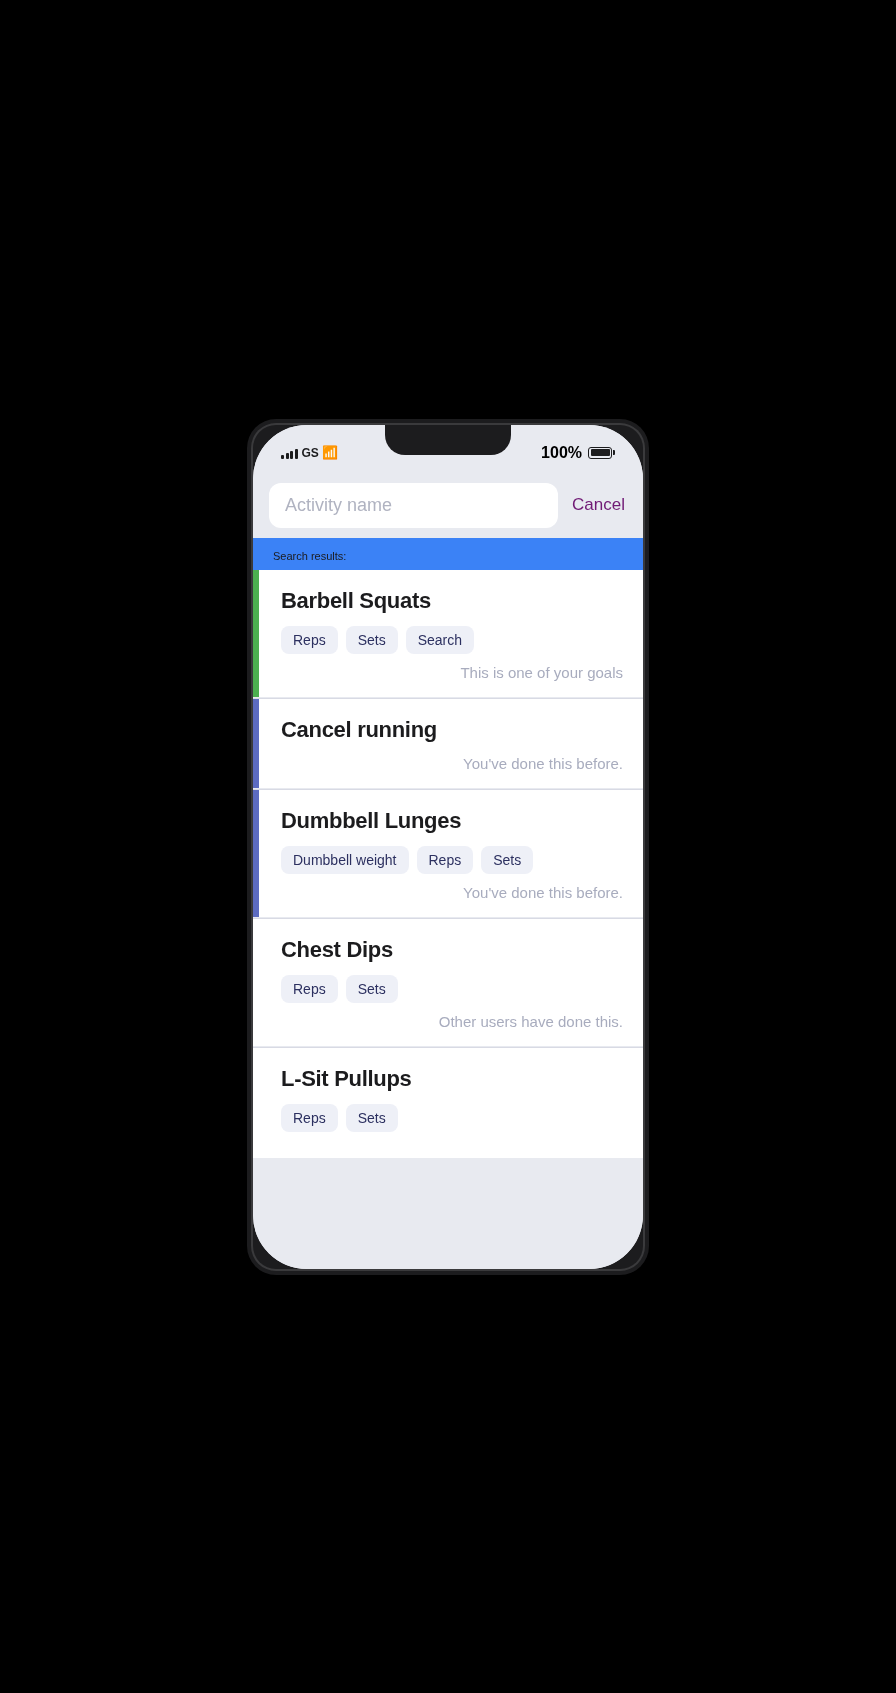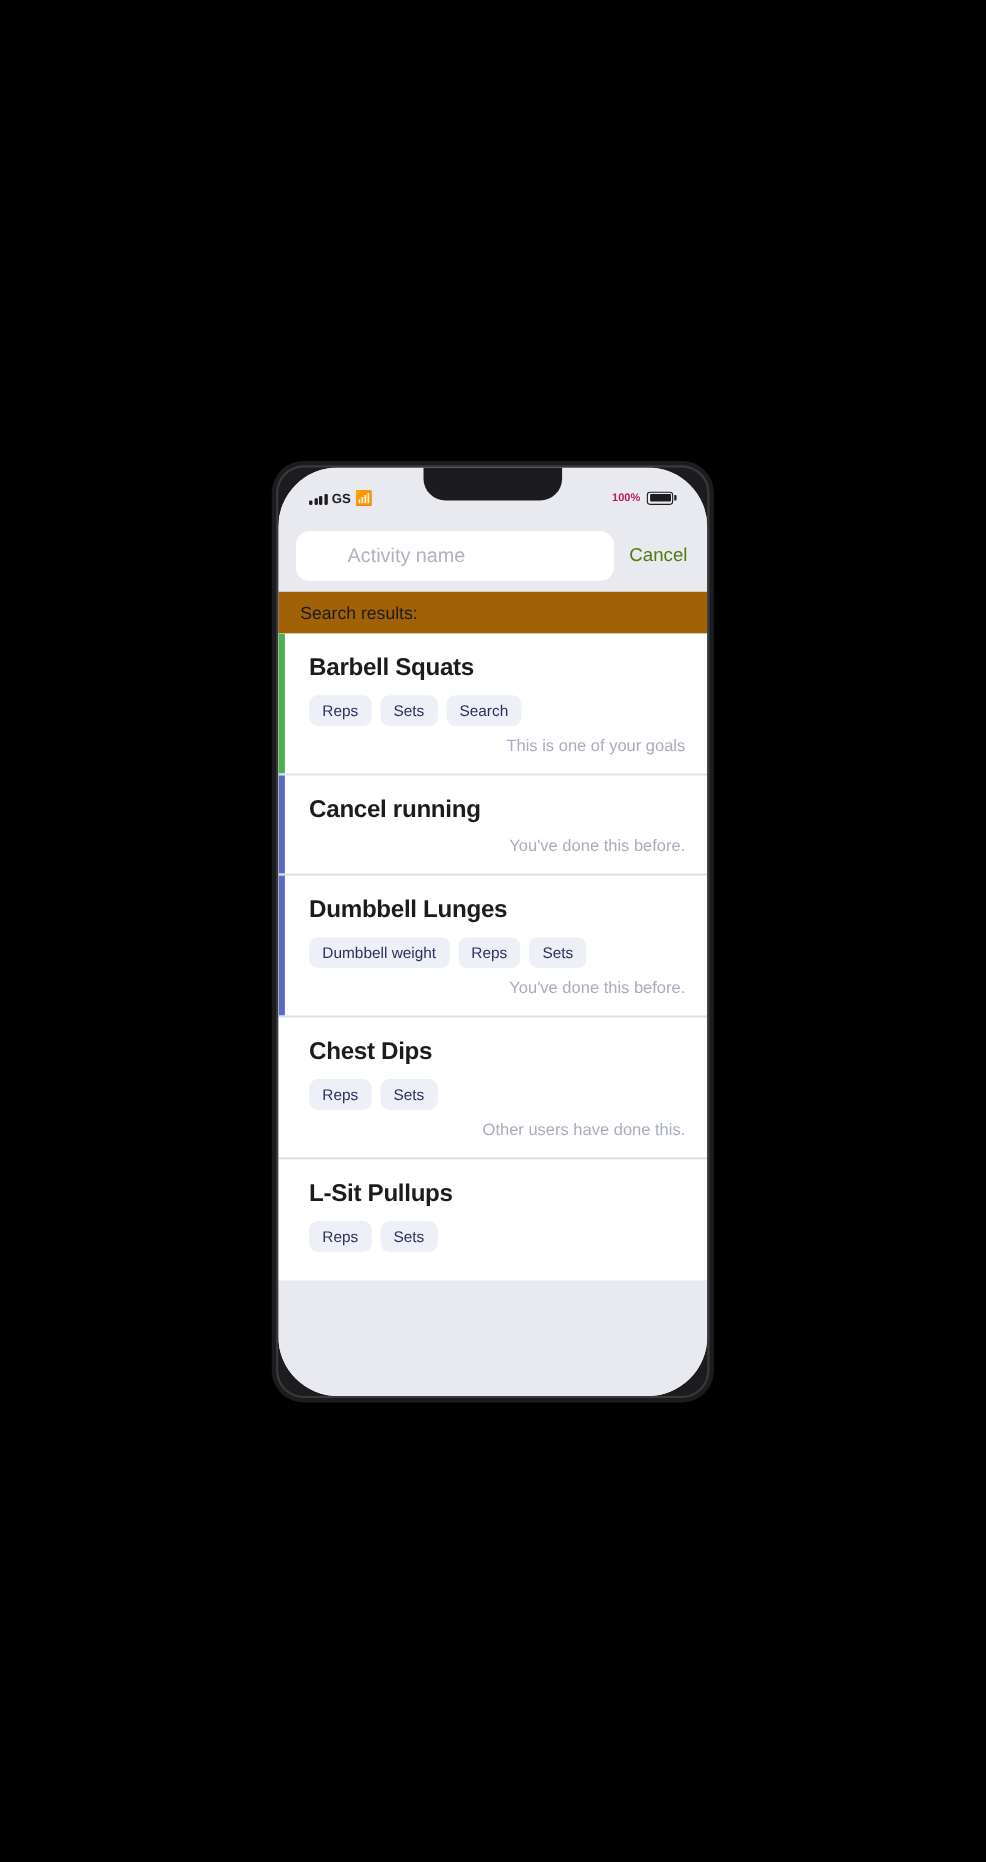--- a/index.html
+++ b/index.html
@@ -63,23 +63,23 @@
     .signal-bar {
       width: 3px;
       background: #1c1c1e;
       border-radius: 1px;
     }
 
     .status-right {
       display: flex;
       align-items: center;
       gap: 6px;
-      font-size: 10px;
+      font-size: 16px;
       font-weight: 600;
-      color: #be185d;
+      color: #000000;
     }
 
     .battery-icon {
       display: flex;
       align-items: center;
       gap: 1px;
     }
 
     .battery-body {
       width: 24px;
@@ -135,39 +135,38 @@
       border-radius: 12px;
       padding: 12px 16px;
       display: flex;
       align-items: center;
     }
 
     .search-input-placeholder {
       font-size: 18px;
       color: #b0b3c1;
       font-weight: 400;
-      margin-left: 31px;
     }
 
     .cancel-button {
       font-size: 17px;
-      color: #4d7c0f;
+      color: #701a75;
       font-weight: 400;
       white-space: nowrap;
       cursor: pointer;
       padding: 4px 2px;
     }
 
     
     .search-results-label {
       padding: 12px 20px 8px 20px;
-      font-size: 16px;
+      font-size: 11px;
       color: #1c1c1e;
       font-weight: 400;
-      background: #a16207;
+      background: #3b82f6;
       flex-shrink: 0;
     }
 
     
     .results-list {
       flex: 1;
       overflow-y: auto;
       background: #e8eaf0;
     }
 

